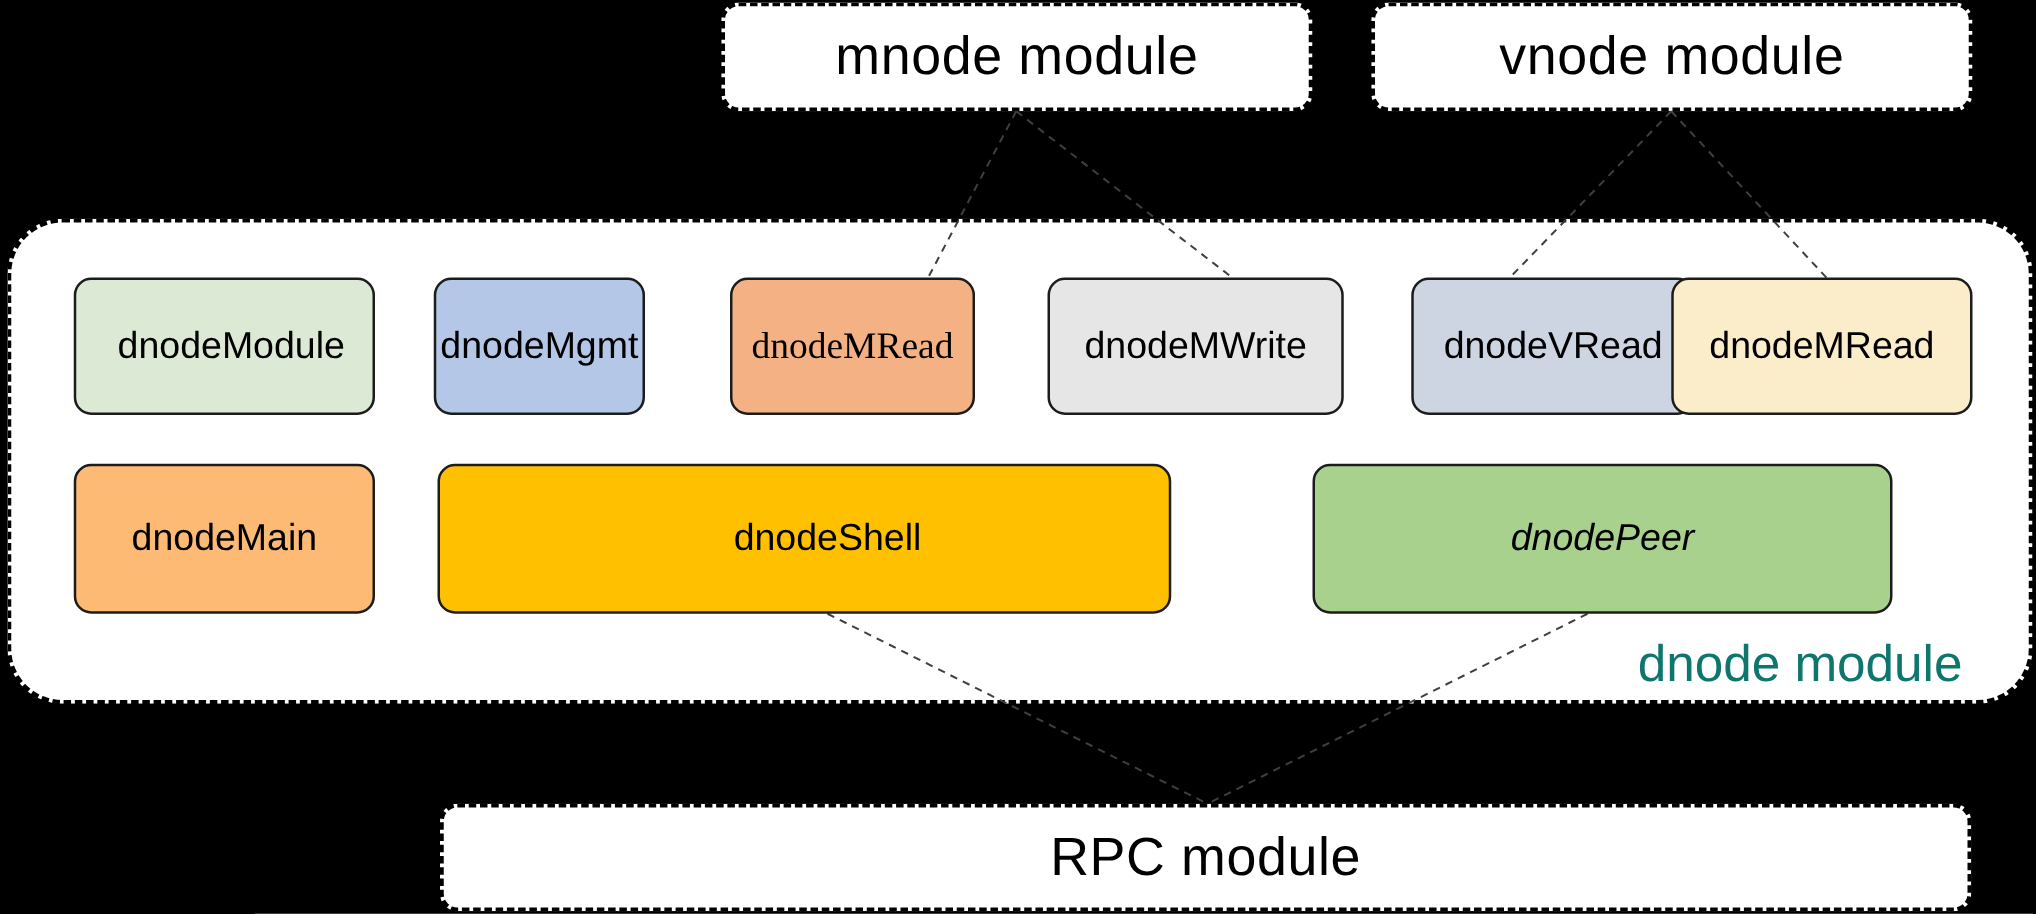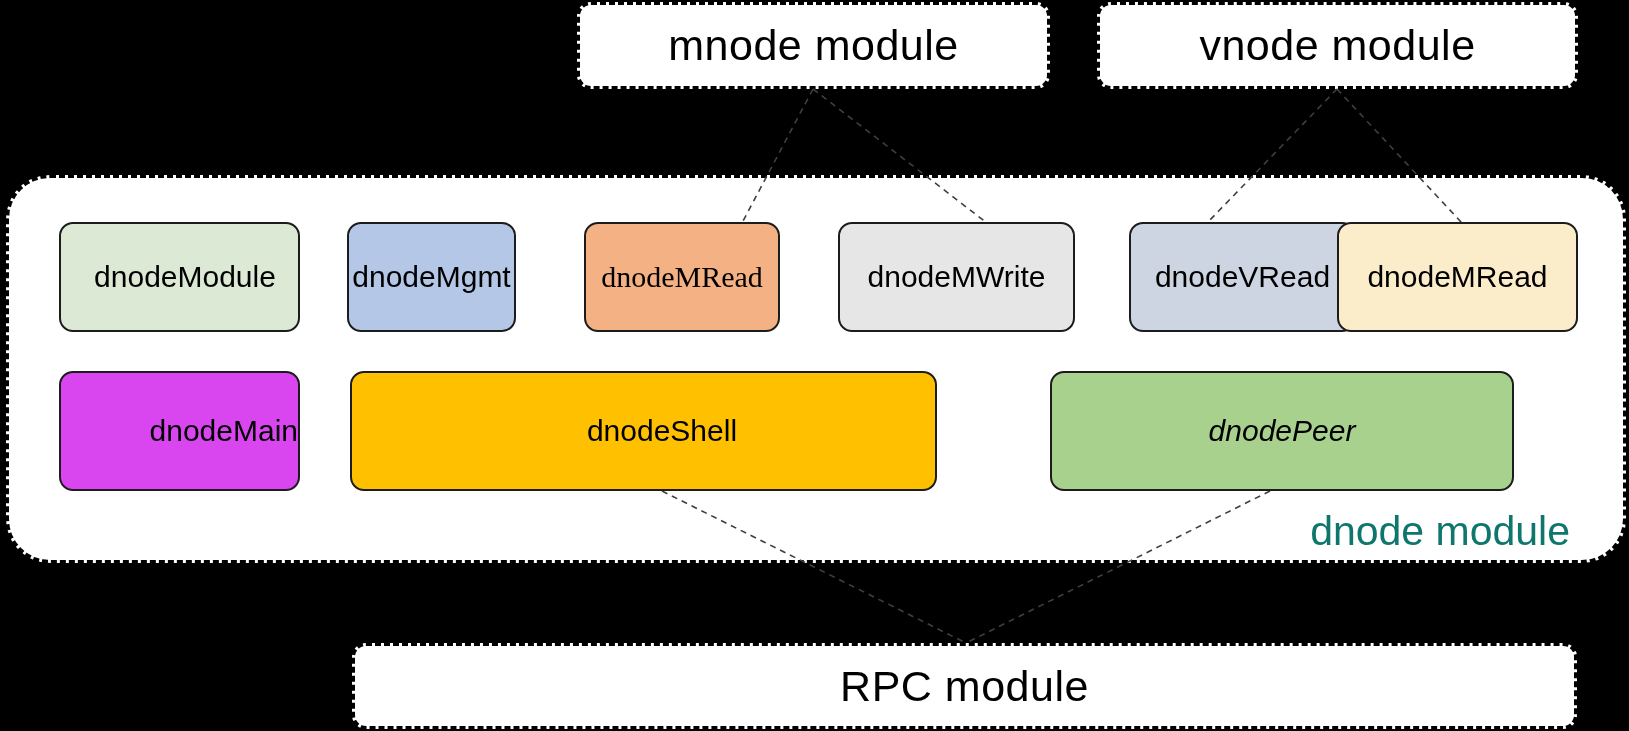--- a/index.html
+++ b/index.html
@@ -90,21 +90,21 @@
 <div class="abs inner-box row1" id="box-dnodeMWrite" style="background-color: rgb(231, 230, 230);">
   <span>dnodeMWrite</span>
 </div>
 <div class="abs inner-box row1" id="box-dnodeVRead" style="background-color: rgb(205, 213, 226);">
   <span>dnodeVRead</span>
 </div>
 <div class="abs inner-box row1" id="box-dnodeVWrite" style="background-color: rgb(251, 237, 201);">
   <span>dnodeMRead</span>
 </div>
 
-<div class="abs inner-box row2" id="box-dnodeMain" style="background-color: #d946ef; justify-content: flex-end;">
+<div class="abs inner-box row2" id="box-dnodeMain" style="background-color: #fdba74;">
   <span>dnodeMain</span>
 </div>
 <div class="abs inner-box row2" id="box-dnodeShell" style="background-color: rgb(255, 192, 0);">
   <span>dnodeShell</span>
 </div>
 <div class="abs inner-box row2" id="box-dnodePeer" style="background-color: rgb(169, 209, 142);">
   <span>dnodePeer</span>
 </div>
 
 <div class="abs" id="dnode-label">

